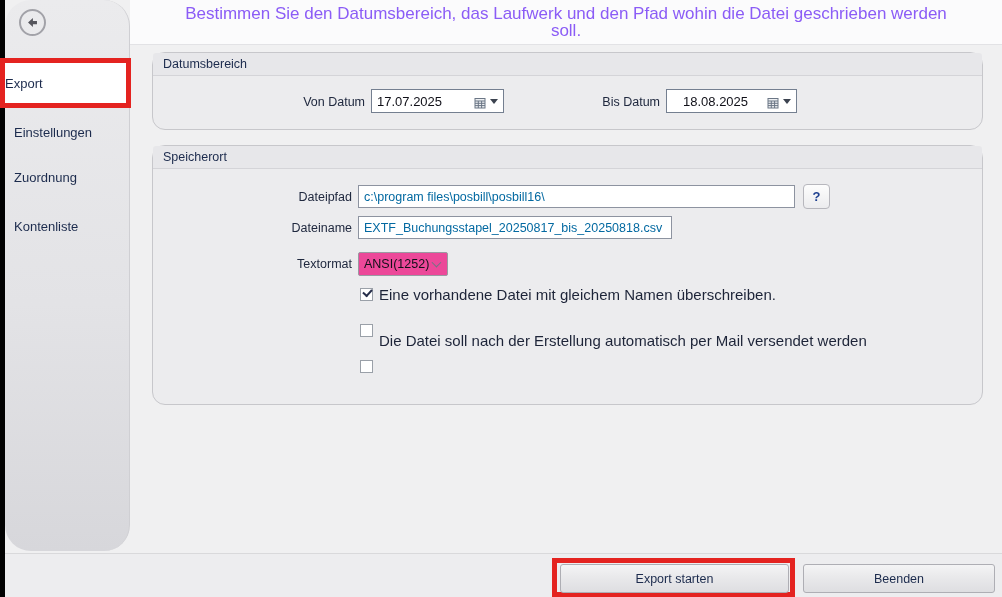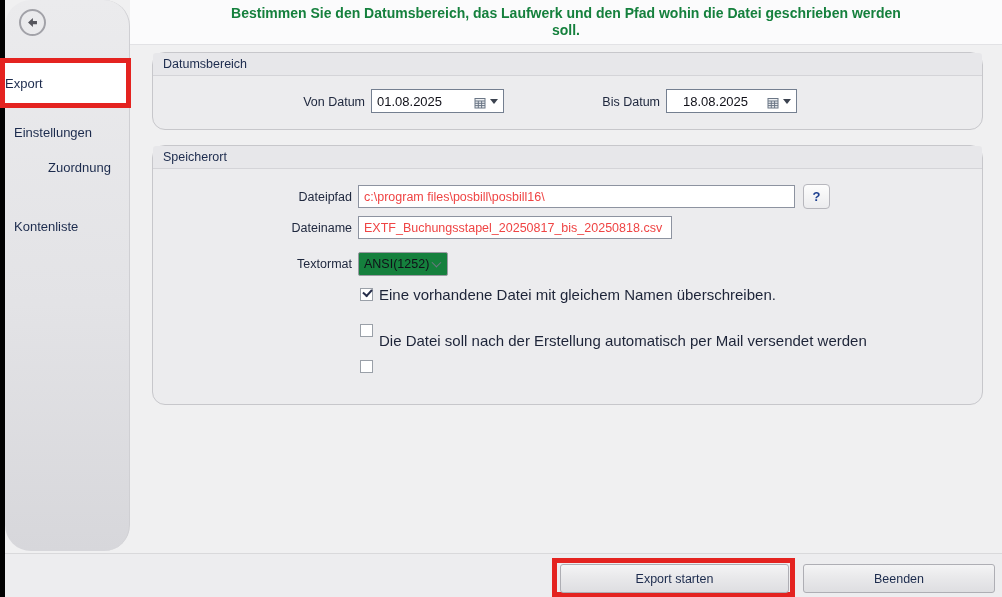--- a/index.html
+++ b/index.html
@@ -24,43 +24,43 @@
   
   .hl-red { border:5px solid #e42320; z-index:40; }
   .export-hl { left:0; top:58px; width:131px; height:50px; background:#ffffff;
     display:flex; align-items:center; }
   .export-hl span { font-size:13px; color:#1c2b4d; }
 
   
   .head-band { left:130px; top:0; width:872px; height:45px; background:#fbfbfc;
     border-bottom:1px solid #e2e2e5; display:flex; flex-direction:column;
     align-items:center; justify-content:center; }
-  .head-band div { font-size:14px; font-weight:bold; color:#15803d; line-height:17px; text-align:center; }
+  .head-band div { font-size:17px; font-weight:normal; color:#8b5cf6; line-height:17px; text-align:center; }
 
   
   .group { background:#ececee; border:1px solid #c7c7cb; border-radius:13px; }
   .group-head { position:absolute; left:0; top:0; right:0; height:23px; background:#e7e7ea;
     border-bottom:1px solid #d4d4d8; border-radius:3px 3px 0 0;
     font-size:12.5px; color:#1c2b4d; line-height:23px; padding-left:10px; }
 
   .f-label { font-size:12.5px; color:#20293f; text-align:right; line-height:15px; }
 
   .date-field { display:flex; align-items:center; background:#fff; border:1px solid #747f90; cursor:text; }
   .date-field .val { flex:1; font-size:13px; color:#101018; padding-left:5px; }
   .cal-ico { width:12px; height:12px; margin-right:2px; }
   .dd-arrow { width:0; height:0; border-left:4px solid transparent; border-right:4px solid transparent;
     border-top:5px solid #3c4350; margin-right:5px; margin-left:2px; }
 
   .txt-input { border:1px solid #8d93a0; background:#fff; font-family:"Liberation Sans",sans-serif;
-    font-size:12.5px; color:#ef4444; padding:0 5px; }
+    font-size:12.5px; color:#0369a1; padding:0 5px; }
 
   .help-btn { background:linear-gradient(180deg,#fdfdfd,#ececee); border:1px solid #b7b7bd; border-radius:4px;
     font-size:13px; font-weight:bold; color:#1d3f8f; cursor:pointer; }
 
-  .select { display:flex; align-items:center; background:#15803d; border:1px solid #9a9aa2; border-radius:2px; cursor:pointer; }
+  .select { display:flex; align-items:center; background:#ec4899; border:1px solid #9a9aa2; border-radius:2px; cursor:pointer; }
   .select .val { flex:1; font-size:12.5px; color:#101018; padding-left:5px; }
   .chev { width:7px; height:7px; border-right:1.6px solid #707684; border-bottom:1.6px solid #707684;
     transform:rotate(45deg); margin:-3px 7px 0 4px; }
 
   .cb { width:13px; height:13px; background:#fff; border:1px solid #9aa0a8; position:relative; cursor:pointer; }
   .cb.checked::after { content:""; position:absolute; left:2px; top:0px; width:7px; height:4px;
     border-left:2px solid #262e4a; border-bottom:2px solid #262e4a; transform:rotate(-48deg); }
   .cb-label { font-size:15px; color:#1d2438; line-height:15px; }
 
   
@@ -77,39 +77,39 @@
 
   <div class="abs sidebar">
     <div class="back-btn">
       <span style="display:flex;">
         <svg viewBox="0 0 16 16">
             <path d="M2.5 8 L8.5 2.5 V6 H13.5 V10 H8.5 V13.5 Z"></path>
           </svg>
       </span>
     </div>
     <div class="side-item" style="top:124px;">Einstellungen</div>
-    <div class="side-item" style="top:159px;margin-left:34px;">Zuordnung</div>
+    <div class="side-item" style="top:169px;">Zuordnung</div>
     <div class="side-item" style="top:218px;">Kontenliste</div>
   </div>
 
   <div class="abs hl-red export-hl">
     <span>Export</span>
   </div>
 
   <div class="abs head-band">
     <div>Bestimmen Sie den Datumsbereich, das Laufwerk und  den Pfad wohin die Datei geschrieben werden</div>
     <div>soll.</div>
   </div>
 
   <div class="abs group" style="left:152px; top:52px; width:831px; height:78px;">
     <div class="group-head">Datumsbereich</div>
   </div>
   <div class="abs f-label" style="left:265px; top:95px; width:100px;">Von Datum</div>
   <div class="abs date-field" style="left:371px; top:89px; width:133px; height:24px;">
-    <span class="val">01.08.2025</span>
+    <span class="val">17.07.2025</span>
     <span class="cal-ico">
       <svg viewBox="0 0 12 12" width="12" height="12">
           <g fill="none" stroke="#6b7685" stroke-width="1">
             <rect x="1" y="1.5" width="10" height="9.5" fill="#eef0f3"></rect>
             <line x1="1" y1="4" x2="11" y2="4"></line>
             <line x1="4.3" y1="4" x2="4.3" y2="11"></line>
             <line x1="7.6" y1="4" x2="7.6" y2="11"></line>
             <line x1="1" y1="6.3" x2="11" y2="6.3"></line>
             <line x1="1" y1="8.6" x2="11" y2="8.6"></line>
           </g>

